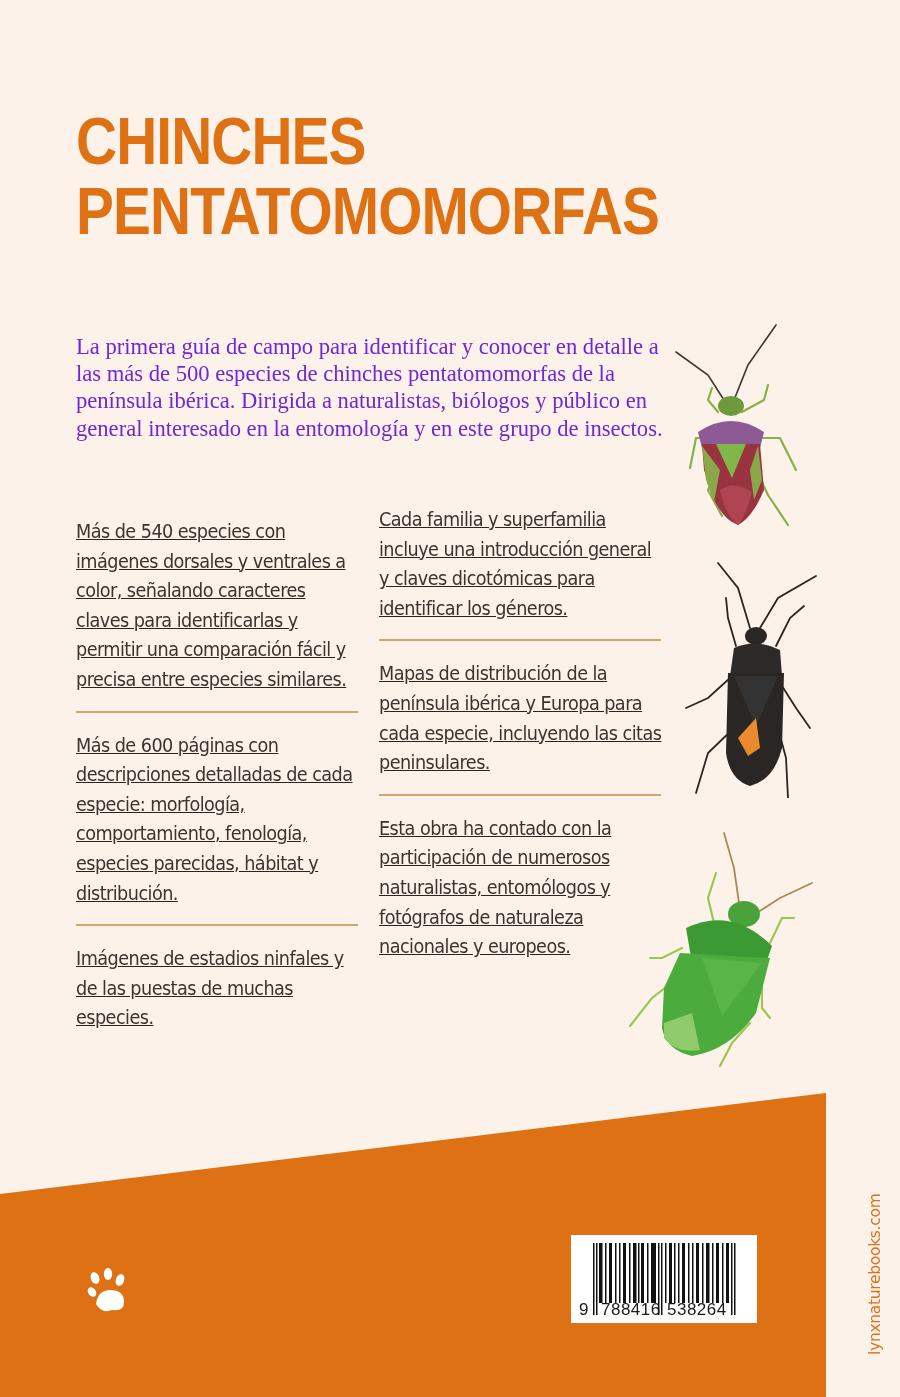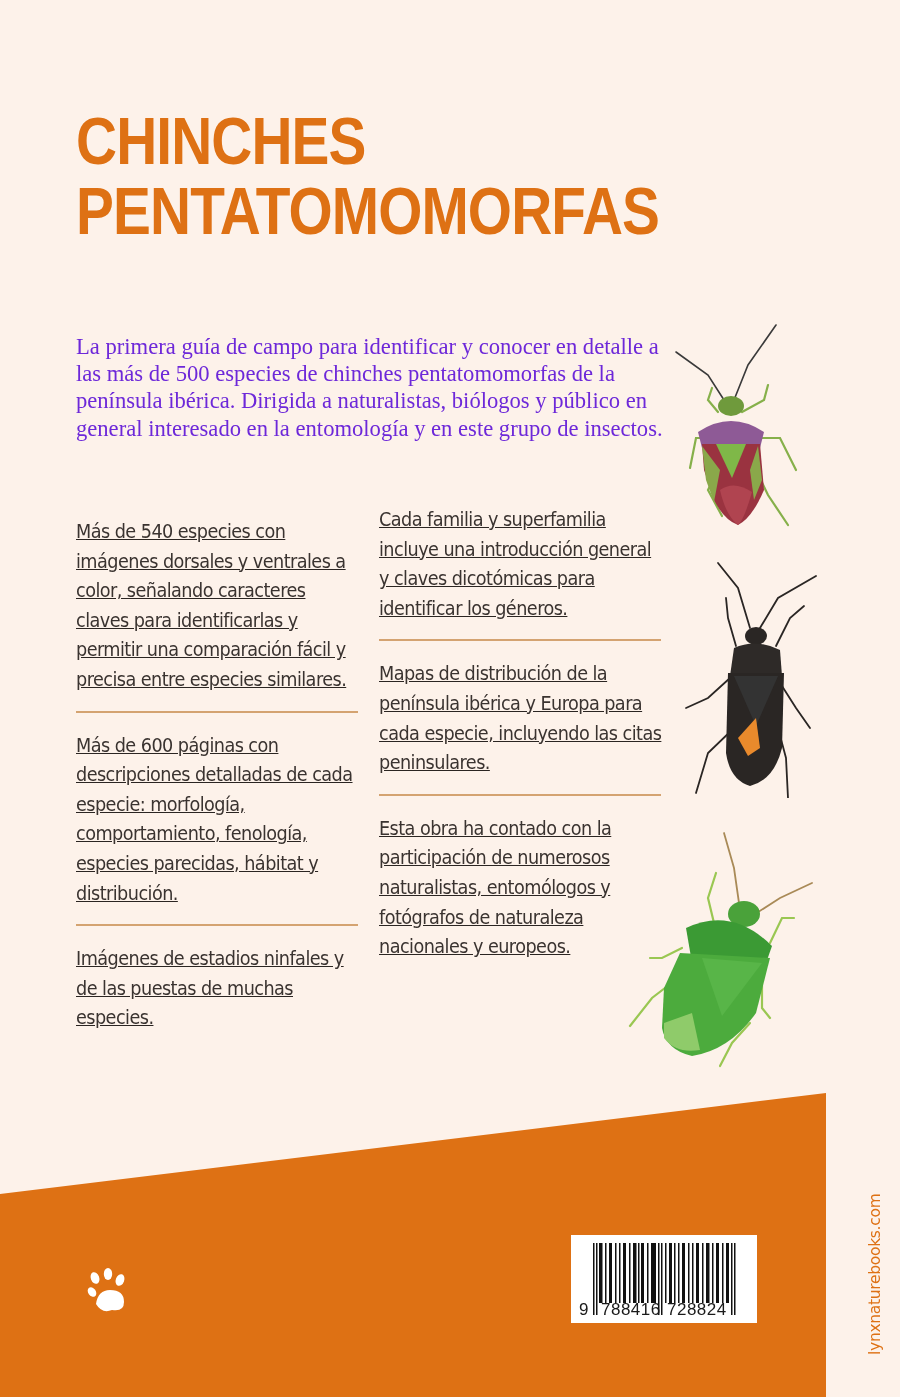--- a/index.html
+++ b/index.html
@@ -187,16 +187,16 @@
       <rect x="141" y="8" width="1.5" height="60"></rect>
         <rect x="145" y="8" width="3" height="60"></rect>
       <rect x="151" y="8" width="1.5" height="60"></rect>
         <rect x="155" y="8" width="3" height="60"></rect>
       <rect x="160" y="8" width="1.5" height="72"></rect>
         <rect x="163" y="8" width="1.5" height="72"></rect>
     </g>
   </svg>
   <span class="barcode-num" style="left:8px; top:65px;">9</span>
   <span class="barcode-num" style="left:30px; top:65px; letter-spacing:0.5px;">788416</span>
-  <span class="barcode-num" style="left:96px; top:65px; letter-spacing:0.5px;">728824</span>
+  <span class="barcode-num" style="left:96px; top:65px; letter-spacing:0.5px;">538264</span>
 </div>
 
 <div class="url">lynxnaturebooks.com</div>
 
 </body></html>

